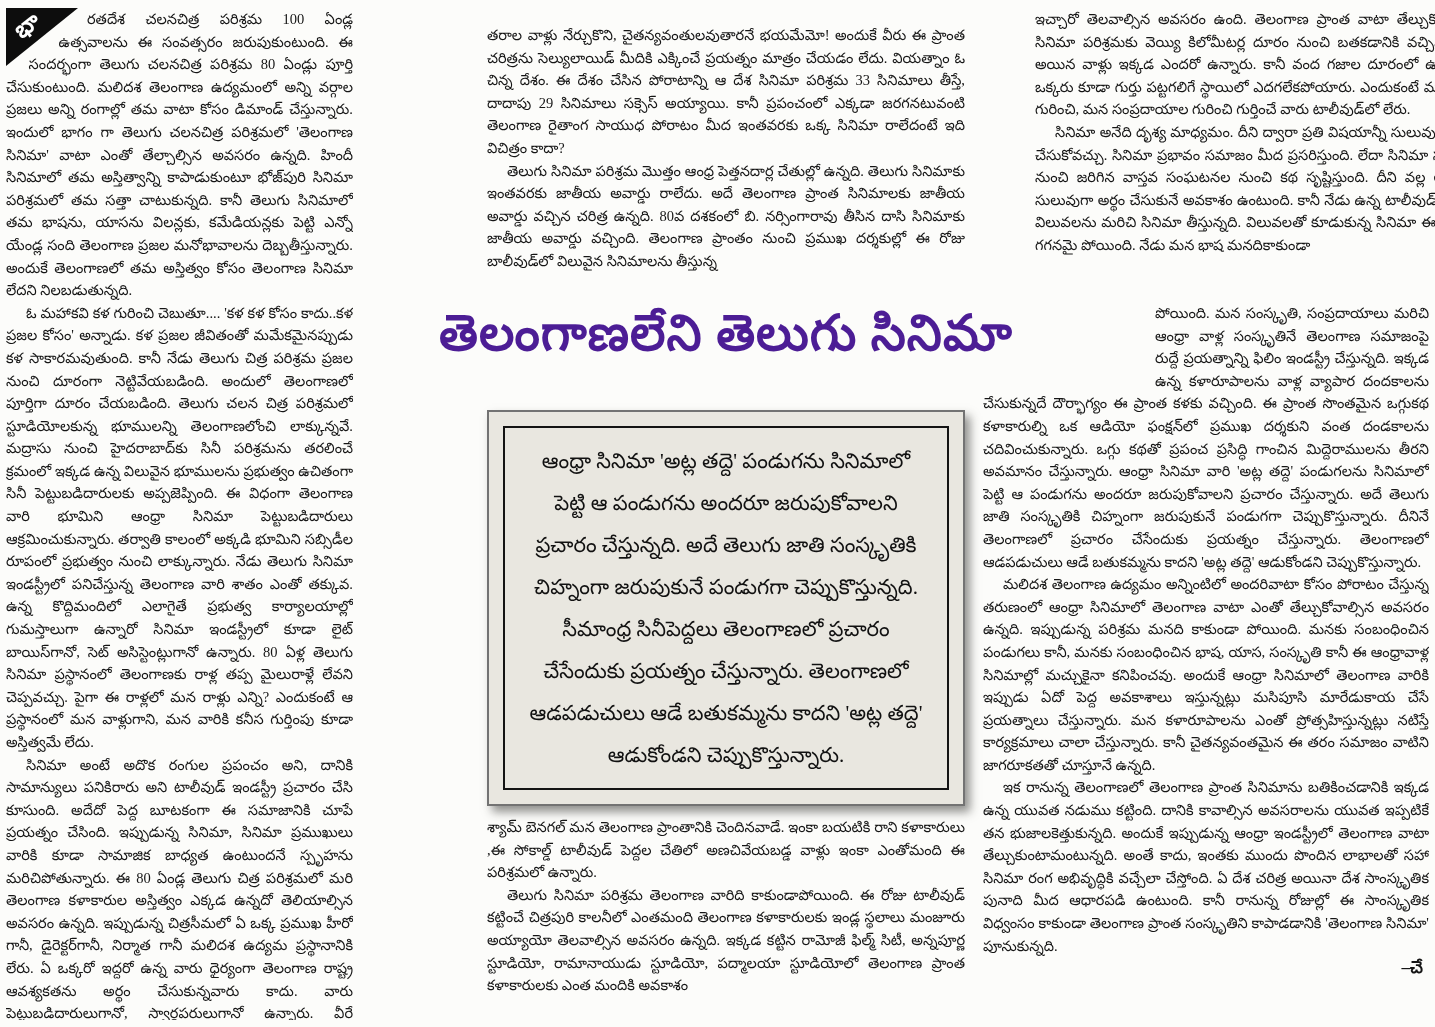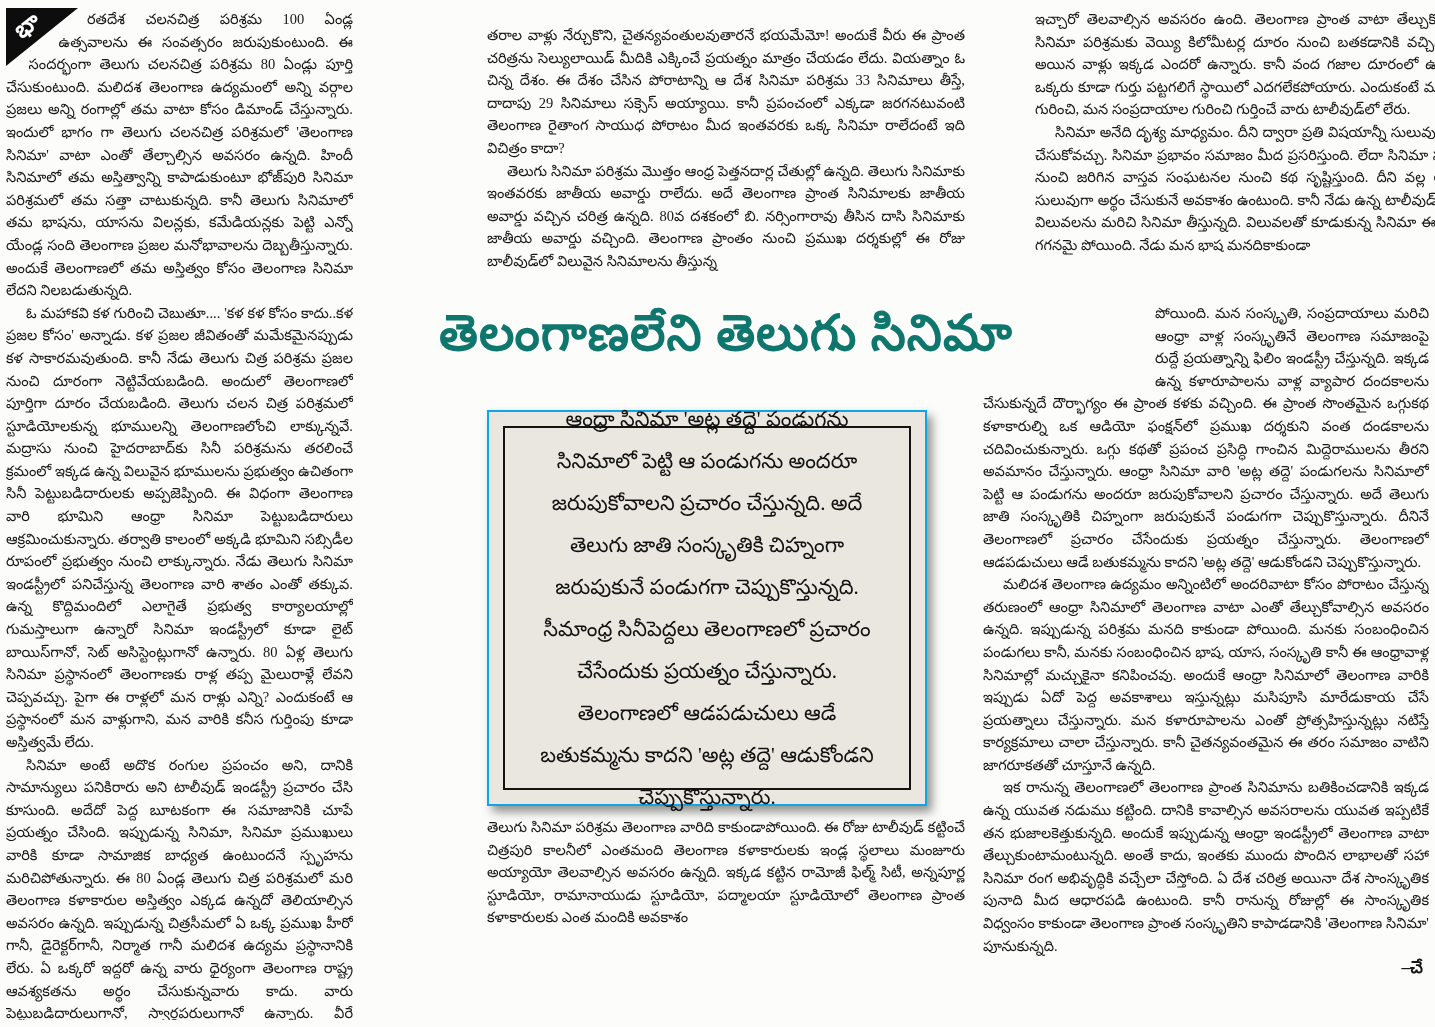--- a/index.html
+++ b/index.html
@@ -50,28 +50,28 @@
     transform:rotate(-38deg);
     display:block;
   }
 
   .headline {
     position:absolute;
     left:356px; top:298px; width:740px; height:82px;
     display:flex; align-items:center; justify-content:center;
     font-size:50px; font-weight:bold; letter-spacing:1px;
     white-space:nowrap;
-    color:#0f766e;
+    color:#4c1d95;
   }
 
   .quote-box {
     position:absolute;
-    left:487px; top:410px; width:440px; height:396px;
+    left:487px; top:410px; width:478px; height:396px;
     background:#e9e7e0;
-    border:2px solid #0ea5e9;
+    border:2px solid #737373;
     padding:14px;
     box-shadow:5px 6px 9px rgba(40,40,35,0.5);
   }
   .quote-box-inner {
     width:100%; height:100%;
     border:2px solid #141414;
     background:#e9e7e0;
     display:flex; align-items:center; justify-content:center;
     padding:14px 24px;
   }
@@ -113,20 +113,21 @@
 
   <h1 class="headline">తెలంగాణలేని తెలుగు సినిమా</h1>
 
   <div class="quote-box">
     <div class="quote-box-inner">
       <p class="quote-text">ఆంధ్రా సినిమా 'అట్ల తద్దె' పండుగను సినిమాలో పెట్టి ఆ పండుగను అందరూ జరుపుకోవాలని ప్రచారం చేస్తున్నది. అదే తెలుగు జాతి సంస్కృతికి చిహ్నంగా జరుపుకునే పండుగగా చెప్పుకొస్తున్నది. సీమాంధ్ర సినీపెద్దలు తెలంగాణలో ప్రచారం చేసేందుకు ప్రయత్నం చేస్తున్నారు. తెలంగాణలో ఆడపడుచులు ఆడే బతుకమ్మను కాదని 'అట్ల తద్దె' ఆడుకోండని చెప్పుకొస్తున్నారు.</p>
     </div>
   </div>
 
   <div class="col col-mid-bot cont-first">
+      <p class="para">శ్యామ్ బెనగల్ మన తెలంగాణ ప్రాంతానికి చెందినవాడే. ఇంకా బయటికి రాని కళాకారులు ,ఈ సోకాల్డ్ టాలీవుడ్ పెద్దల చేతిలో అణచివేయబడ్డ వాళ్లు ఇంకా ఎంతోమంది ఈ పరిశ్రమలో ఉన్నారు.</p>
       <p class="para">తెలుగు సినిమా పరిశ్రమ తెలంగాణ వారిది కాకుండాపోయింది. ఈ రోజు టాలీవుడ్ కట్టించే చిత్రపురి కాలనీలో ఎంతమంది తెలంగాణ కళాకారులకు ఇండ్ల స్థలాలు మంజూరు అయ్యాయో తెలవాల్సిన అవసరం ఉన్నది. ఇక్కడ కట్టిన రామోజీ ఫిల్మ్ సిటీ, అన్నపూర్ణ స్టూడియో, రామానాయుడు స్టూడియో, పద్మాలయా స్టూడియోలో తెలంగాణ ప్రాంత కళాకారులకు ఎంత మందికి అవకాశం</p>
     </div>
 
   <div class="col col-right-top cont-first">
       <p class="para">ఇచ్చారో తెలవాల్సిన అవసరం ఉంది. తెలంగాణ ప్రాంత వాటా తేల్చుకోవాల్సిన సినిమా పరిశ్రమకు వెయ్యి కిలోమీటర్ల దూరం నుంచి బతకడానికి వచ్చిన స్టార్స్ అయిన వాళ్లు ఇక్కడ ఎందరో ఉన్నారు. కానీ వంద గజాల దూరంలో ఉన్నవాళ్లు ఒక్కరు కూడా గుర్తు పట్టగలిగే స్థాయిలో ఎదగలేకపోయారు. ఎందుకంటే మన కళల గురించి, మన సంప్రదాయాల గురించి గుర్తించే వారు టాలీవుడ్‌లో లేరు.</p>
       <p class="para">సినిమా అనేది దృశ్య మాధ్యమం. దీని ద్వారా ప్రతి విషయాన్నీ సులువుగా అర్థం చేసుకోవచ్చు. సినిమా ప్రభావం సమాజం మీద ప్రసరిస్తుంది. లేదా సినిమా సమాజం నుంచి జరిగిన వాస్తవ సంఘటనల నుంచి కథ సృష్టిస్తుంది. దీని వల్ల అందరూ సులువుగా అర్థం చేసుకునే అవకాశం ఉంటుంది. కానీ నేడు ఉన్న టాలీవుడ్ మానవ విలువలను మరిచి సినిమా తీస్తున్నది. విలువలతో కూడుకున్న సినిమా ఈ రోజుల్లో గగనమై పోయింది. నేడు మన భాష మనదికాకుండా</p>
     </div>
 
   <div class="col col-right-bot">
     <div class="para no-indent">

